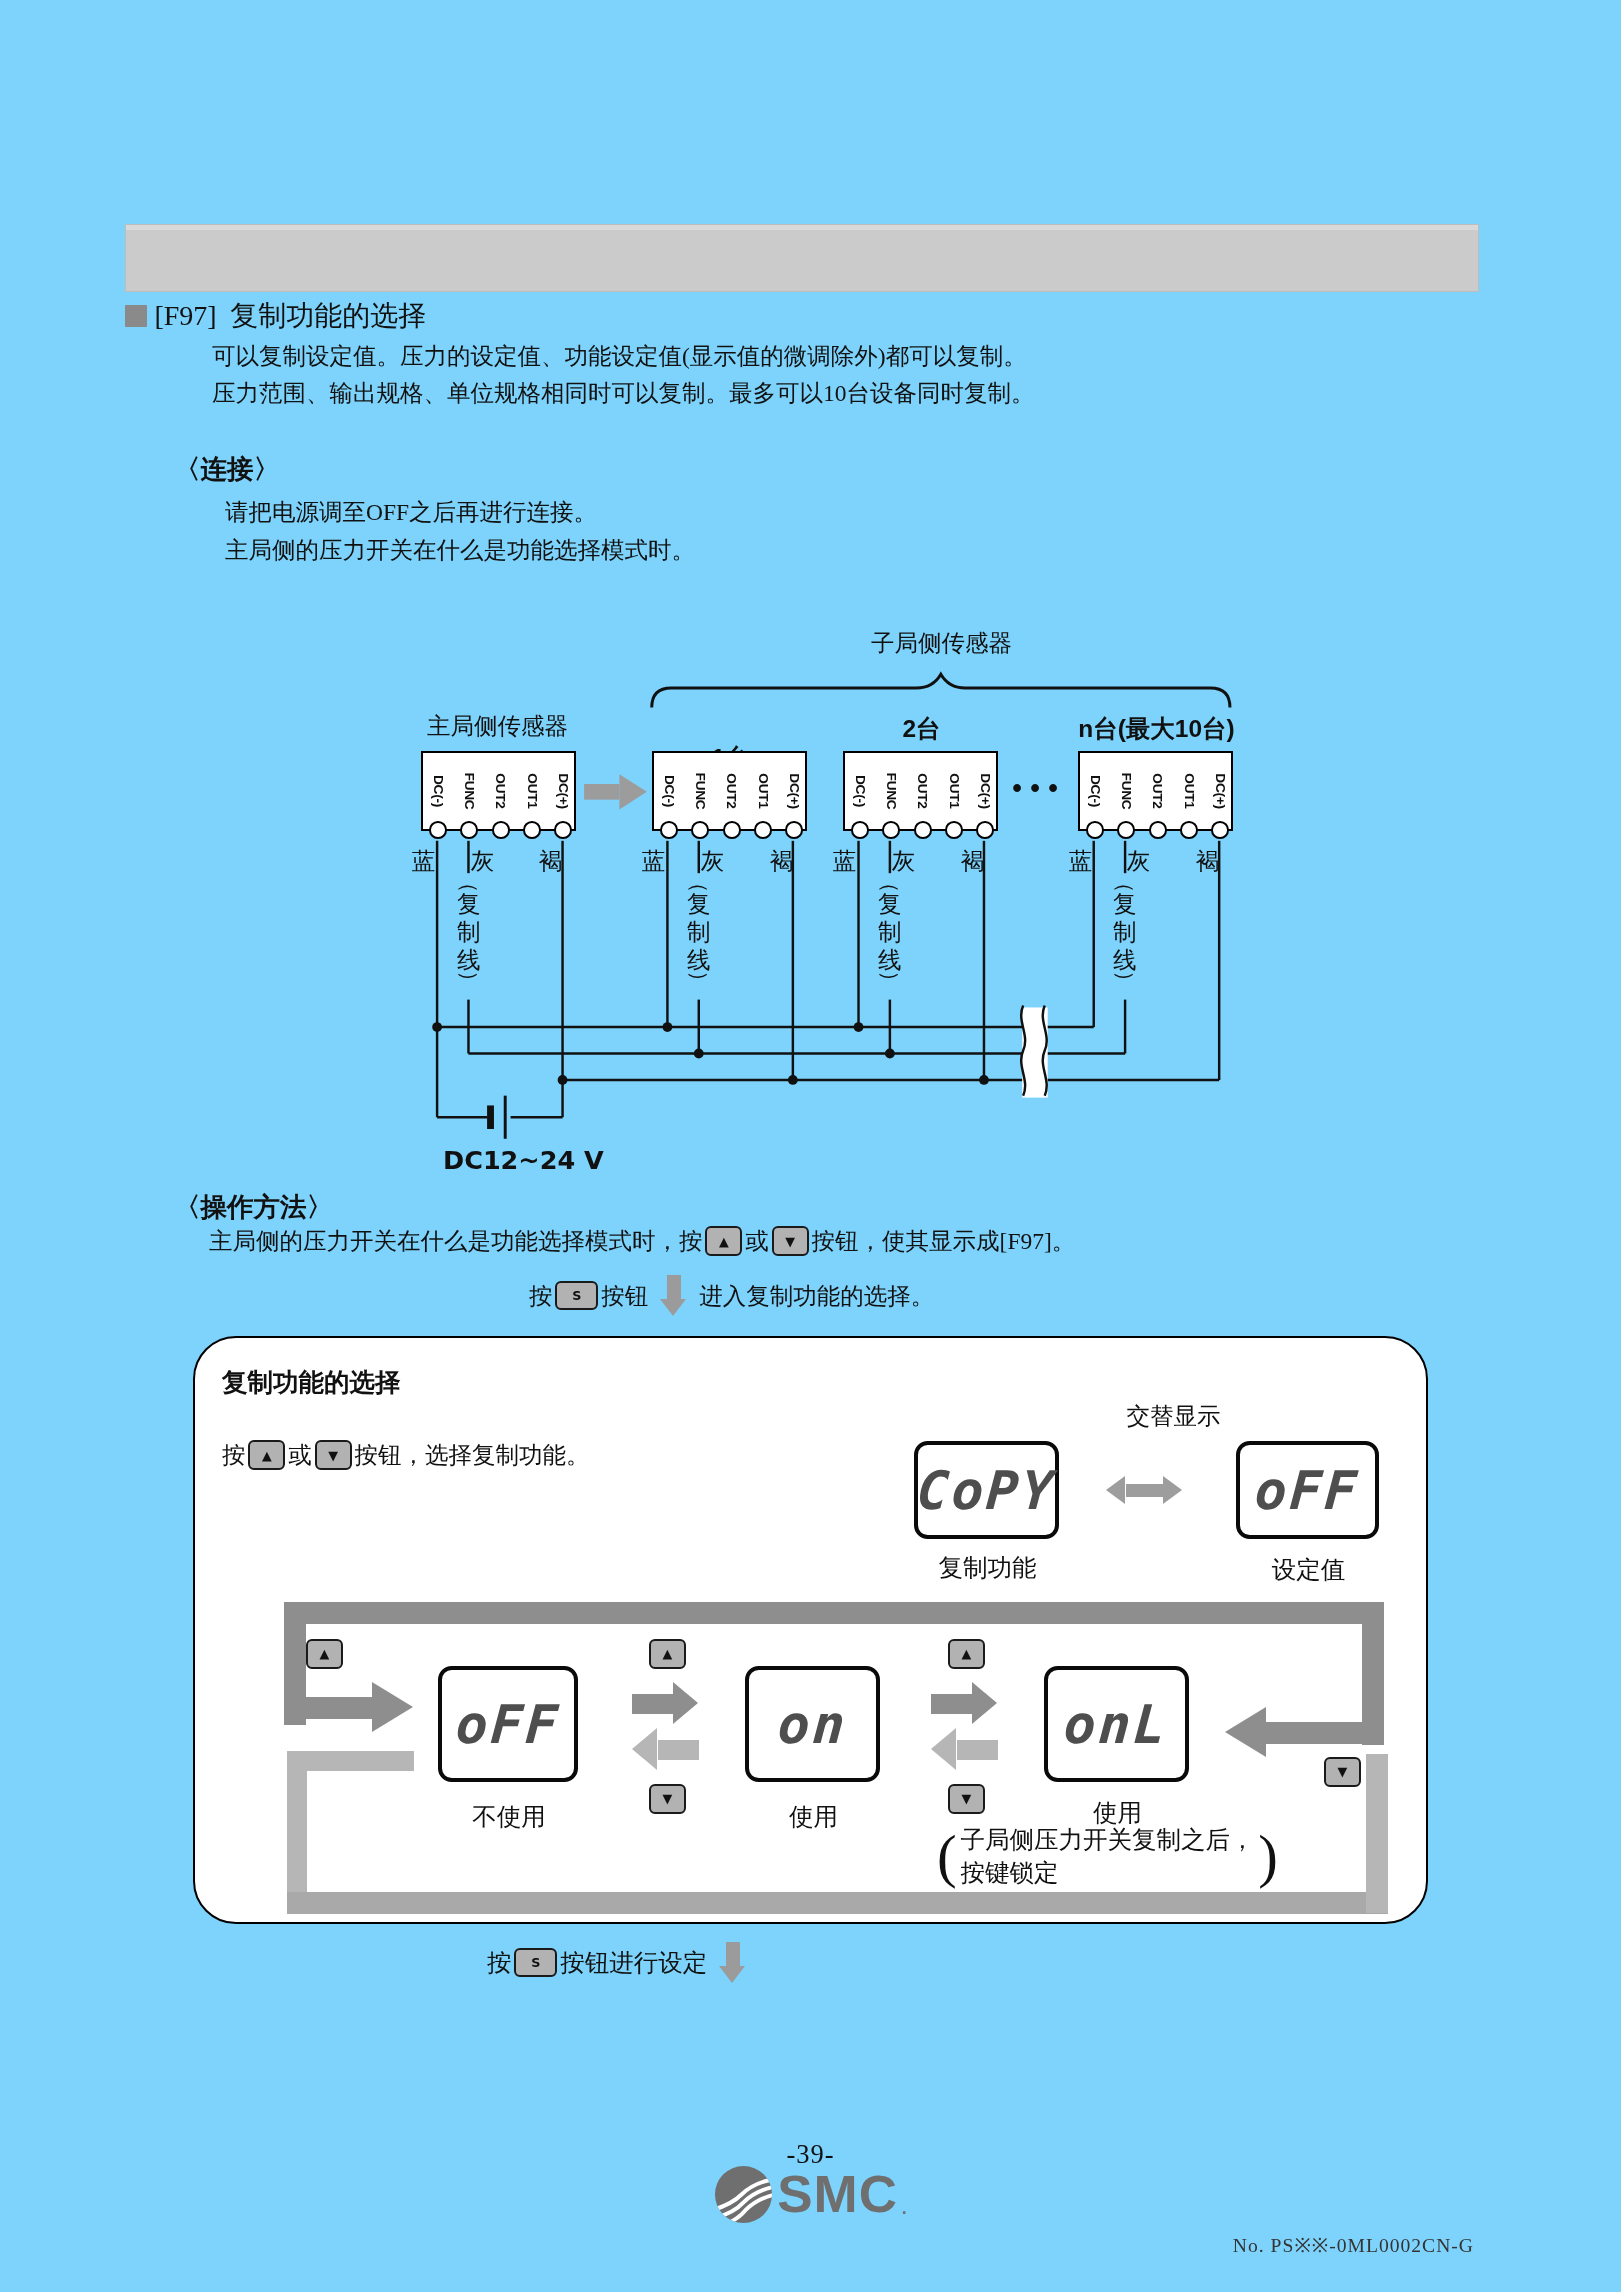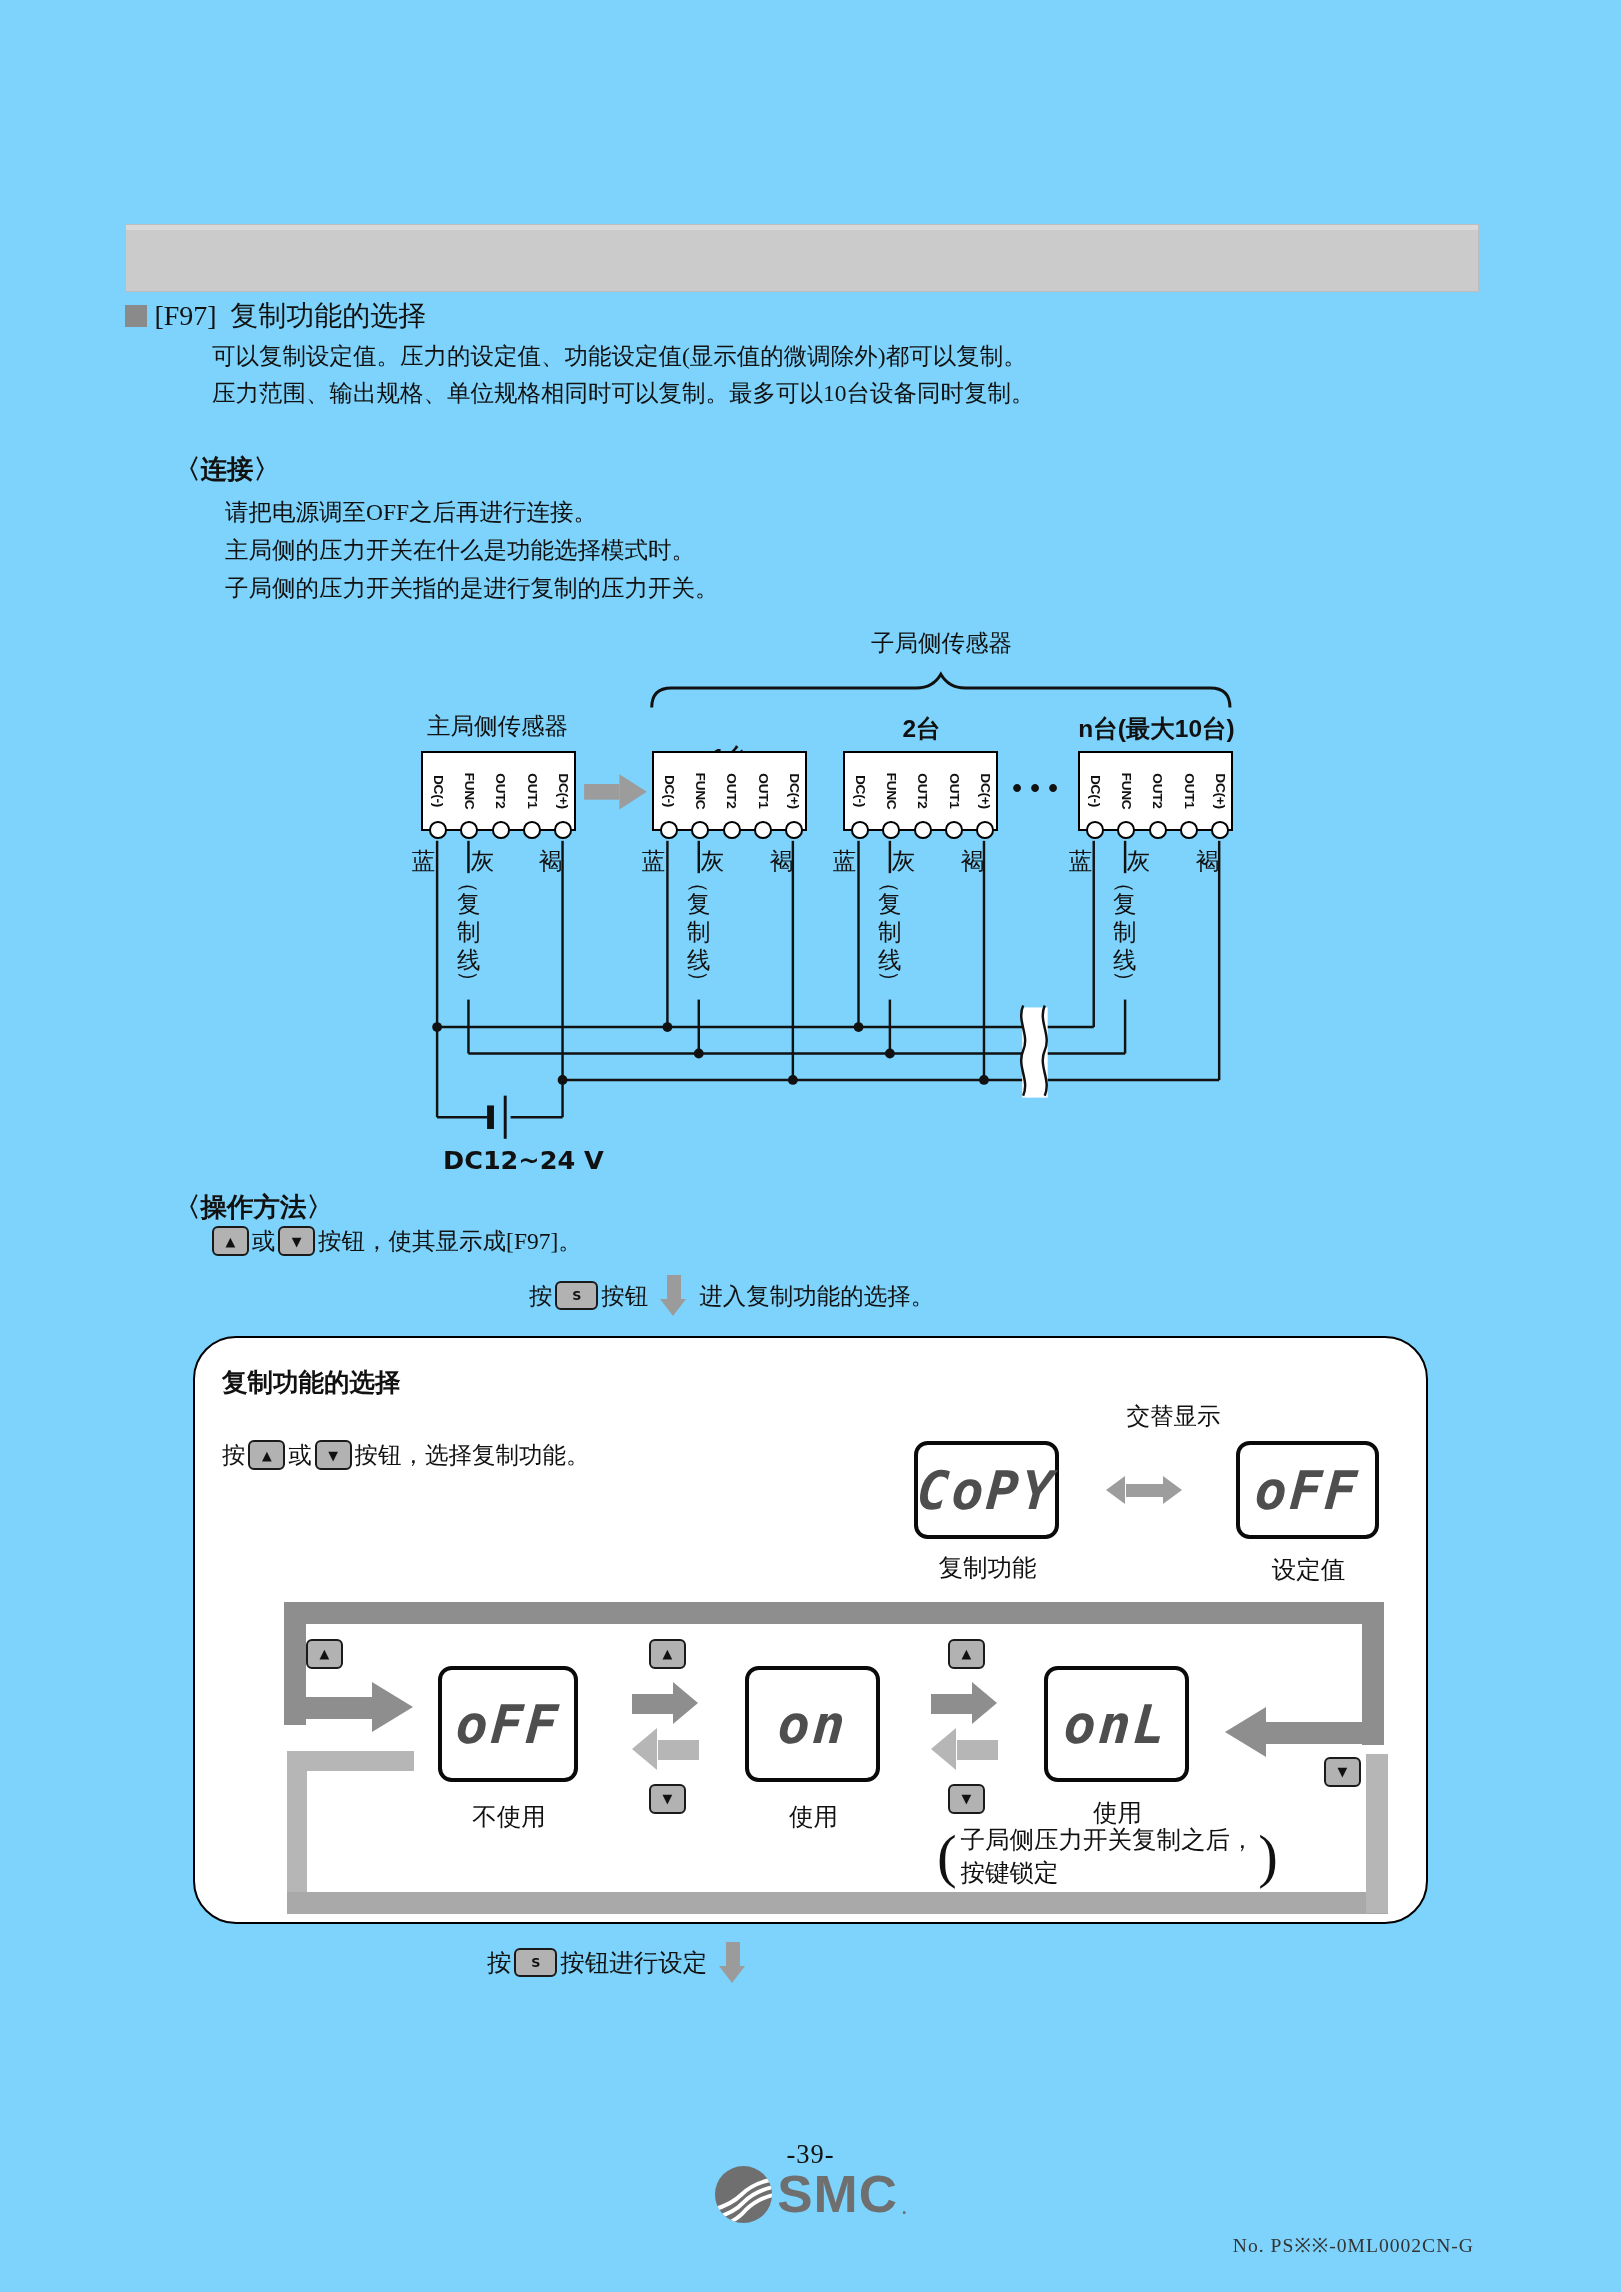--- a/index.html
+++ b/index.html
@@ -72,21 +72,20 @@
 
   <div class="abs body-text" style="left:196px;top:338px;">
     <div>可以复制设定值。压力的设定值、功能设定值(显示值的微调除外)都可以复制。</div>
     <div>压力范围、输出规格、单位规格相同时可以复制。最多可以10台设备同时复制。</div>
   </div>
 
   <div class="abs heading" style="left:174px;top:451px;">〈连接〉</div>
   <div class="abs body-text" style="left:209px;top:493px;line-height:38px;">
     <div>请把电源调至OFF之后再进行连接。</div>
     <div>主局侧的压力开关在什么是功能选择模式时。</div>
-    <div>子局侧的压力开关指的是进行复制的压力开关。</div>
   </div>
 
   <div class="abs" style="left:863px;top:627px;width:157px;text-align:center;font-size:23.5px;">子局侧传感器</div>
   <div class="abs" style="left:419px;top:710px;width:157px;text-align:center;font-size:23.5px;">主局侧传感器</div>
   <div class="unit-label" style="left:652px;top:741px;width:157px;">1台</div>
   <div class="unit-label" style="left:843px;top:712px;width:157px;">2台</div>
   <div class="unit-label" style="left:1024px;top:712px;width:265px;">n台(最大10台)</div>
   <div class="dots" style="left:998px;top:772px;width:82px;">•••</div>
 
   <div class="sensor" style="left:421px;top:751px;">
@@ -227,20 +226,21 @@
     </g>
 
     <rect x="1043" y="1028" width="26" height="92" fill="#fff"></rect>
     <path d="M1044,1026 c-7,16 7,30 0,46 c-7,16 7,30 0,46" fill="none" stroke="#111" stroke-width="2.5"></path>
     <path d="M1066,1026 c-7,16 7,30 0,46 c-7,16 7,30 0,46" fill="none" stroke="#111" stroke-width="2.5"></path>
   </svg>
 
   <div class="abs heading" style="left:174px;top:1189px;">〈操作方法〉</div>
 
   <div class="inline-row" style="left:209px;top:1225px;">
+    <span>主局侧的压力开关在什么是功能选择模式时，按</span>
     <span class="key">
         <span>▲</span>
       </span>
     <span>或</span>
     <span class="key">
         <span>▼</span>
       </span>
     <span>按钮，使其显示成[F97]。</span>
   </div>
 

